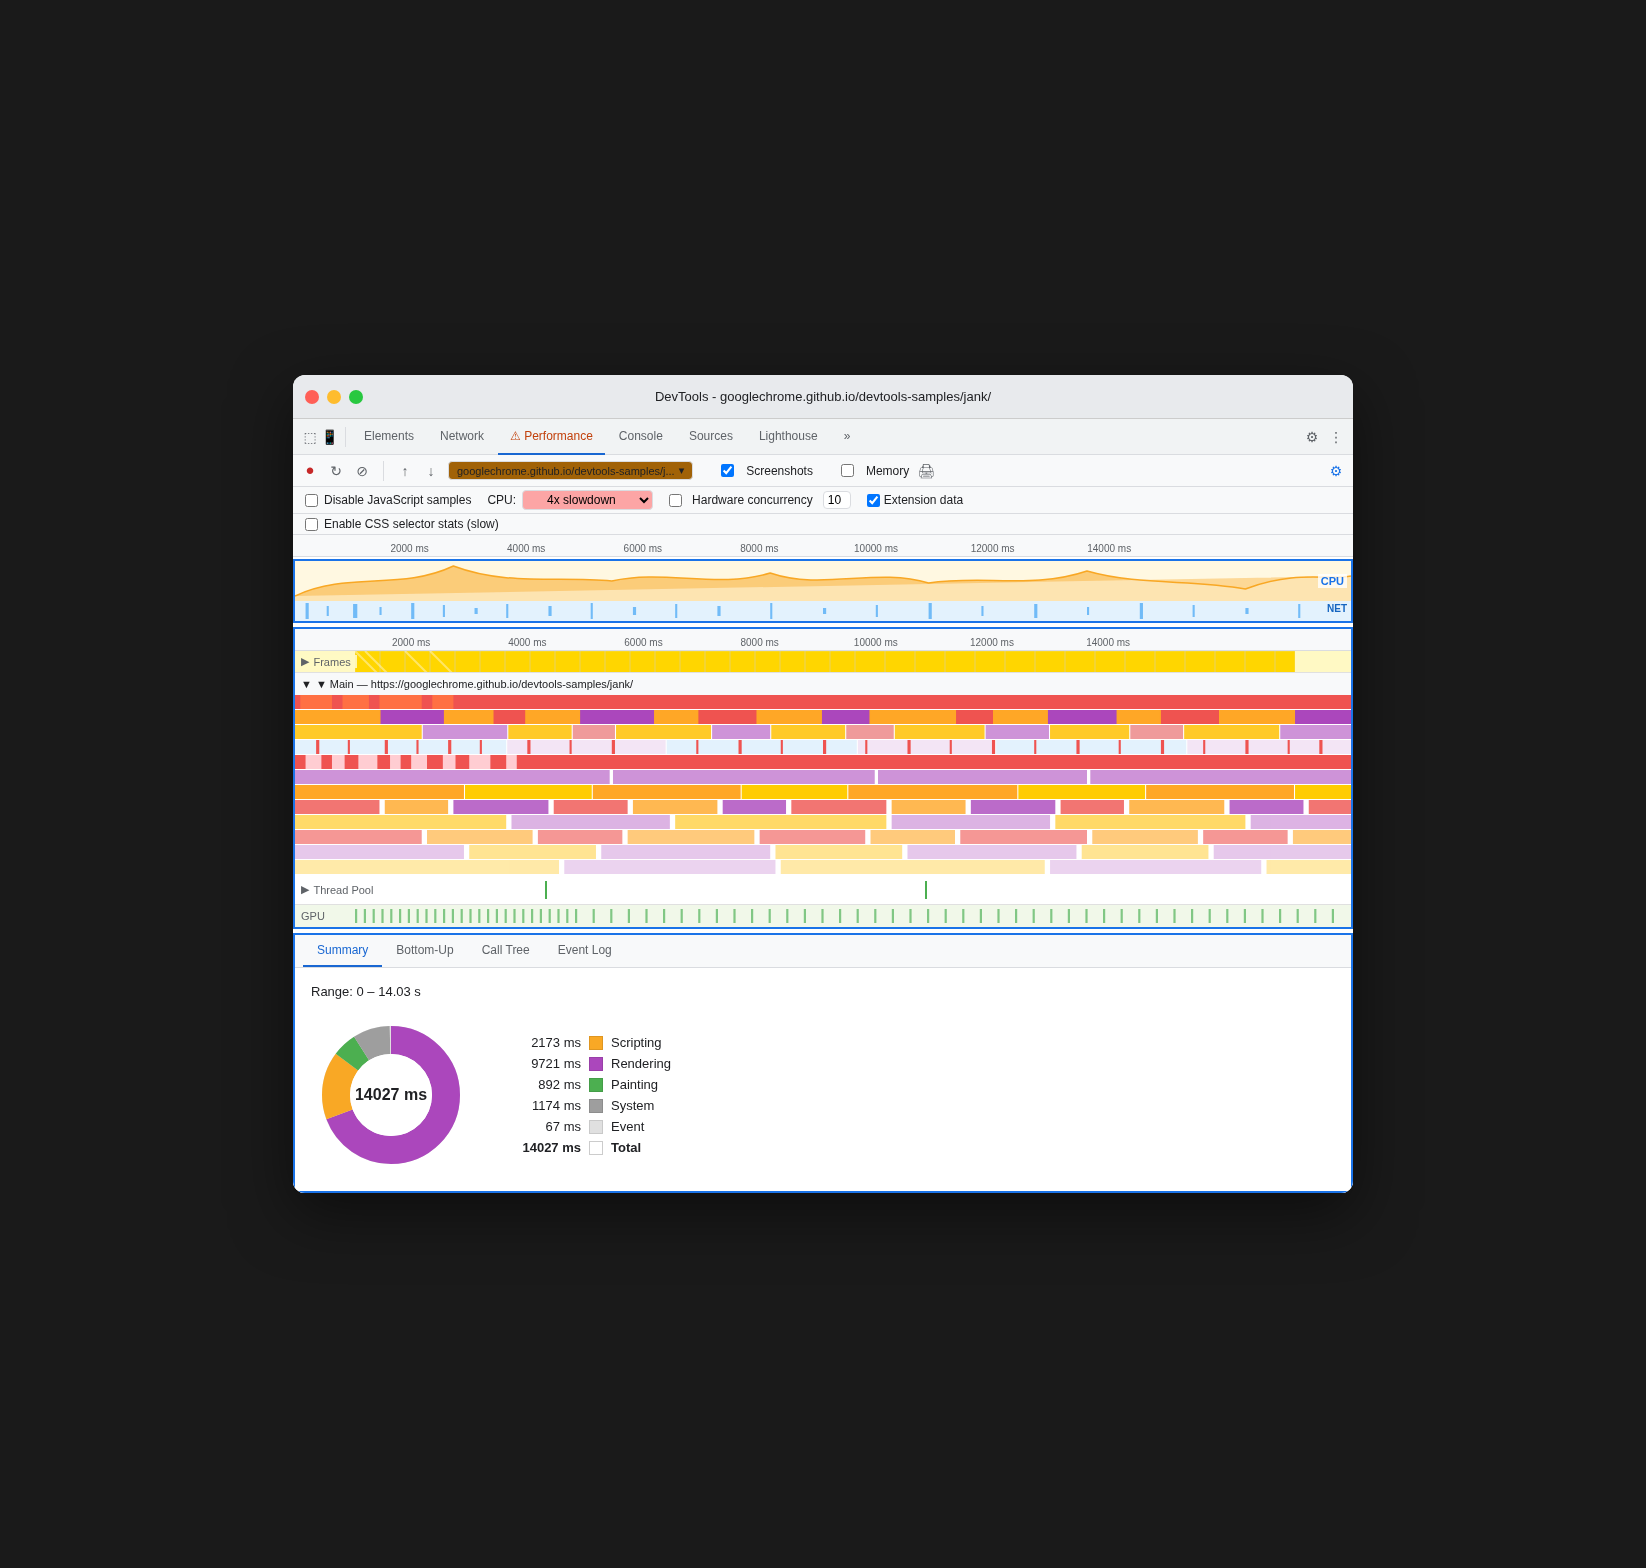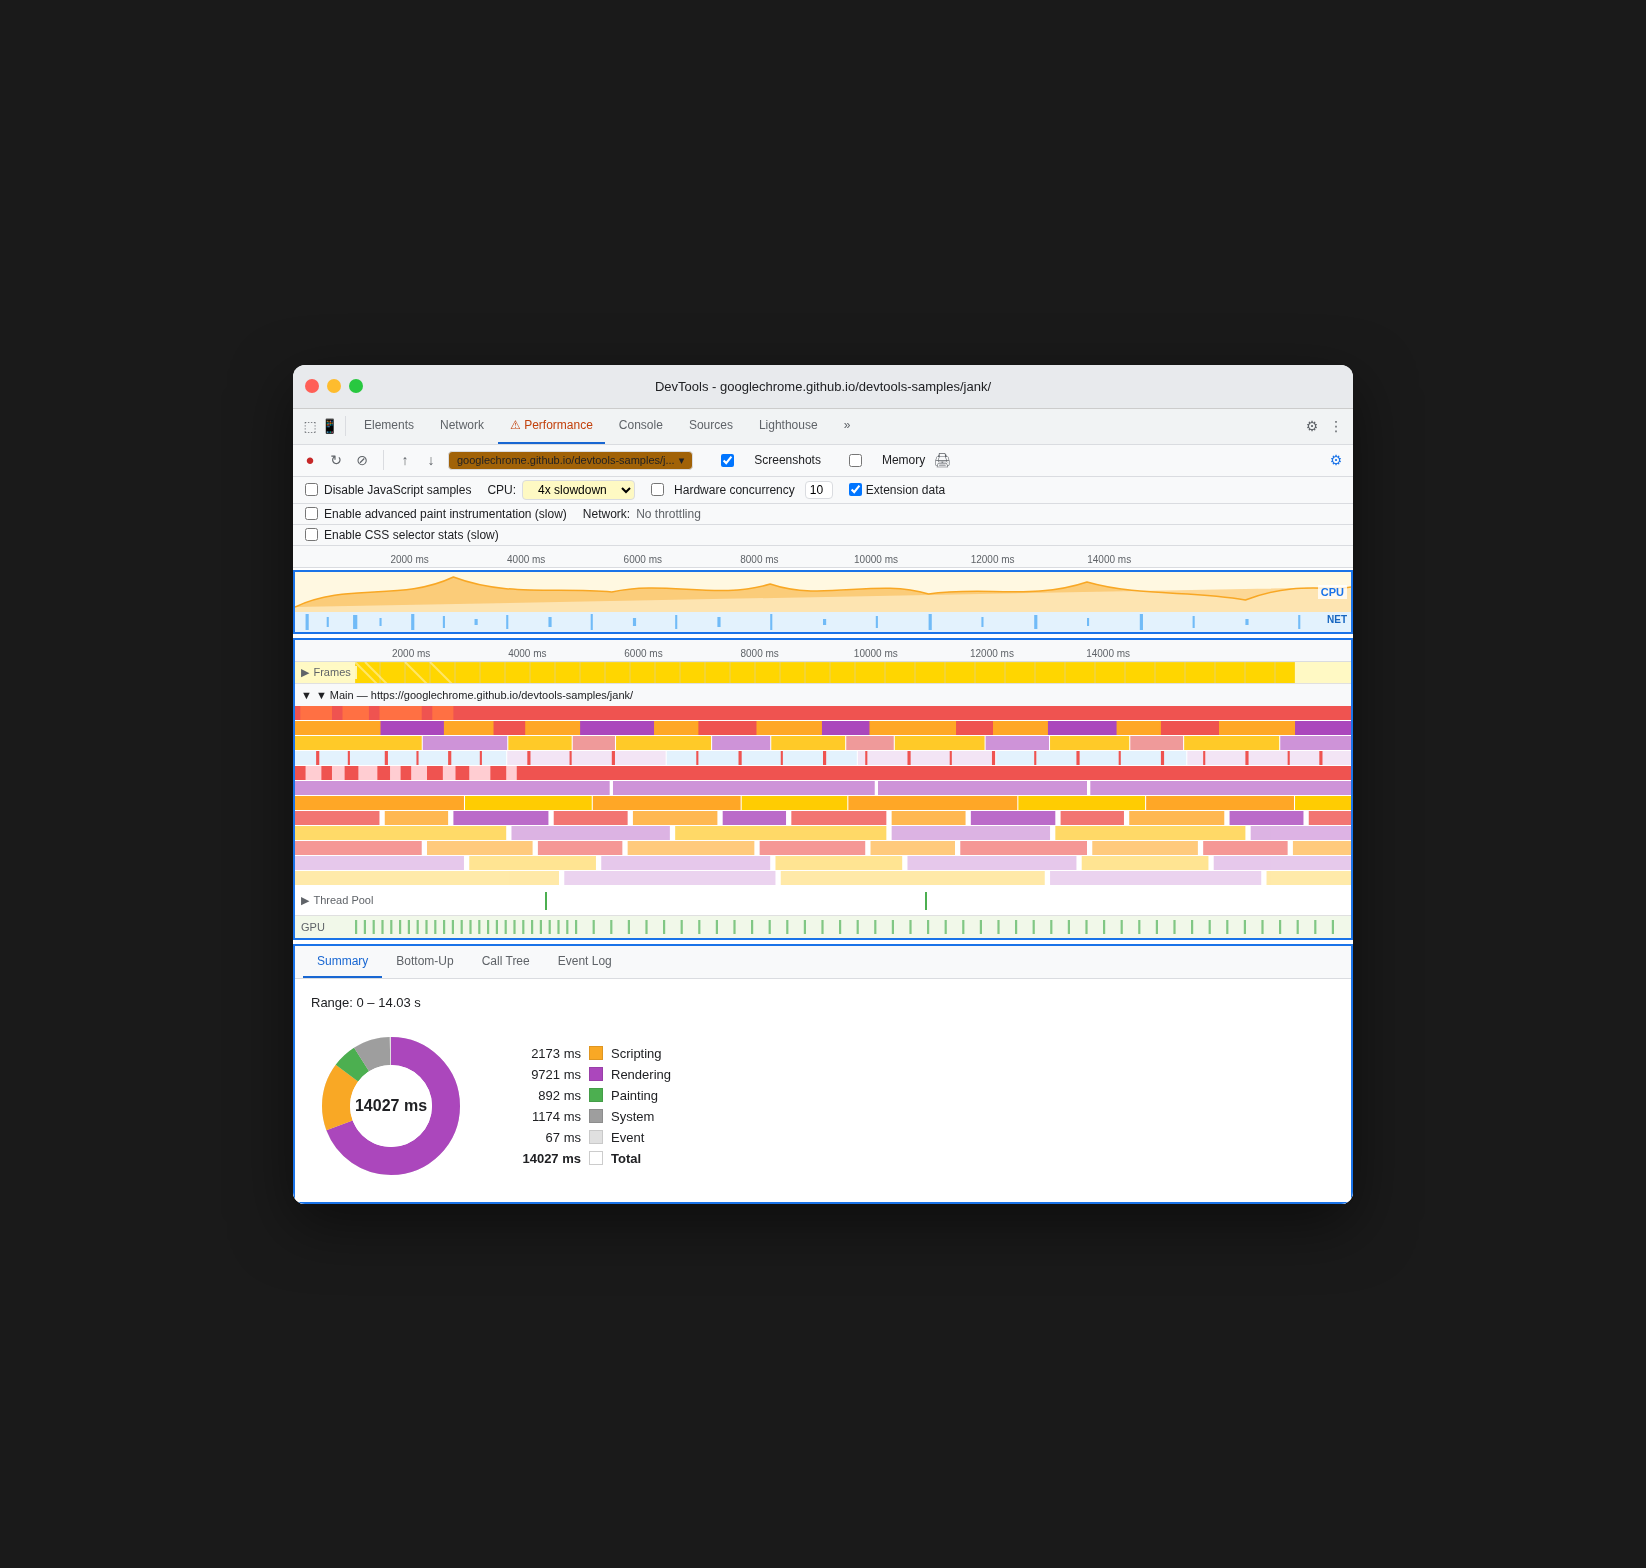--- a/index.html
+++ b/index.html
@@ -100,43 +100,43 @@
       font-size: 11px;
       color: #202124;
       display: flex;
       align-items: center;
       gap: 4px;
       min-width: 180px;
     }
     .checkbox-group {
       display: flex;
       align-items: center;
-      gap: 20px;
+      gap: 12px;
       font-size: 12px;
       color: #202124;
       padding-left: 20px;
     }
     .checkbox-group input { cursor: pointer; }
     
     .settings-row {
       background: #f8f9fa;
       border-bottom: 1px solid #dadce0;
       padding: 3px 12px;
       display: flex;
       align-items: center;
       gap: 16px;
       font-size: 12px;
       color: #202124;
     }
     .settings-row label { display: flex; align-items: center; gap: 6px; cursor: pointer; }
     .cpu-select {
-      background: #fef9c3;
+      background: #fca5a5;
       border: 1px solid #dadce0;
       border-radius: 4px;
-      padding: 1px 11px;
+      padding: 1px 20px;
       font-size: 12px;
     }
     
     .timeline-area {
       background: #fff;
       position: relative;
       overflow: hidden;
     }
     .time-ruler {
       height: 22px;
@@ -417,30 +417,20 @@
       <input type="checkbox" style="">
       <span>Hardware concurrency</span>
       <input type="text" value="10" style="width: 28px; border: 1px solid rgb(218, 220, 224); border-radius: 4px; padding: 1px 4px; font-size: 12px;">
     </div>
     <label style="display:flex;align-items:center;gap:4px;">
       <input type="checkbox" checked="" style="">
       <span>Extension data</span>
     </label>
   </div>
 
-  <div class="settings-row">
-    <label>
-      <input type="checkbox" style="">
-      <span>Enable advanced paint instrumentation (slow)</span>
-    </label>
-    <div style="display:flex;align-items:center;gap:6px;">
-      <span>Network:</span>
-      <span style="color:#5f6368;">No throttling</span>
-    </div>
-  </div>
 
   <div class="settings-row">
     <label>
       <input type="checkbox" style="">
       <span>Enable CSS selector stats (slow)</span>
     </label>
   </div>
 
   <div class="timeline-area">
 

